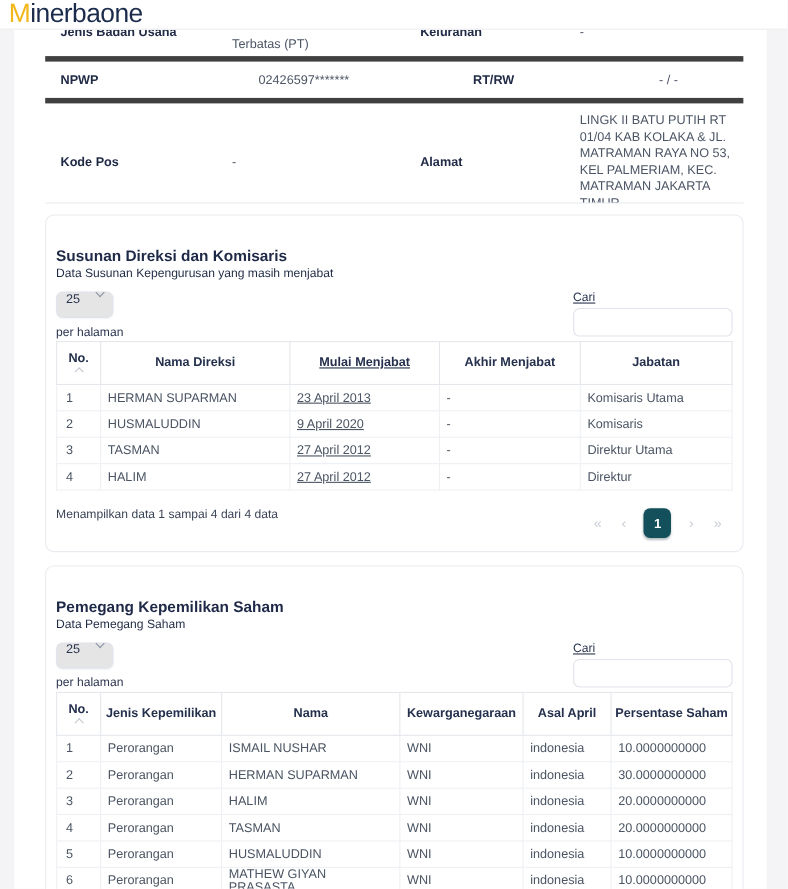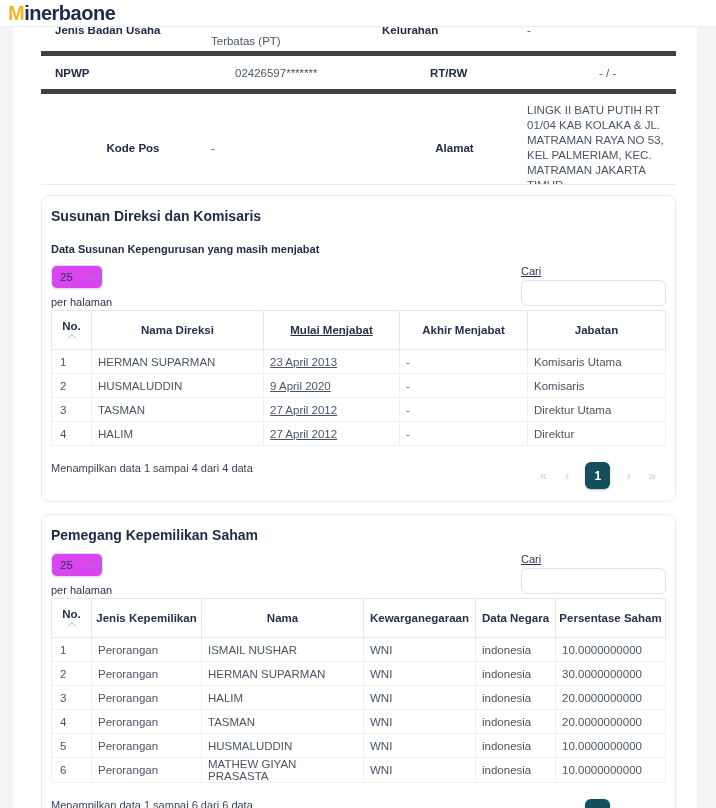--- a/index.html
+++ b/index.html
@@ -2,54 +2,54 @@
 <html><head>
 <meta charset="utf-8">
 <style>
   * { box-sizing: border-box; margin: 0; padding: 0; }
   html,body { width:716px; height:808px; overflow:hidden; background:#f4f4f6;
               font-family:"Liberation Sans", sans-serif; }
 
   
   .app-header { height:27px; background:#ffffff; display:flex; align-items:center;
                 padding-left:8px; border-bottom:1px solid #ededf1; position:relative; z-index:5; }
-  .logo { font-weight:700; font-size:20px; letter-spacing:-0.5px; line-height:24px; cursor:pointer; }
+  .logo { font-weight:400; font-size:24px; letter-spacing:-0.5px; line-height:24px; cursor:pointer; }
   .logo .m    { color:#F3B71B; }
   .logo .rest { color:#1B2B4B; }
 
   
   .panel { background:#ffffff; margin:0 19px 0 13px; min-height:781px; padding-top:0; }
 
   
   .company-card { width:635px; margin-left:28px; overflow:hidden; border-bottom:1px solid #e9ebf0; }
   .info-row { display:grid; grid-template-columns:170px 157px 159px 149px; border-bottom:5px solid #404040; }
   .info-row:last-child { border-bottom:none; }
   .info-label { font-weight:700; color:#212B46; font-size:11.5px; padding-left:14px; }
   .info-value { color:#4C5565; font-size:11.5px; }
   .row-a { height:42px; margin-top:-13px; }
   .row-a .info-label { margin-top:10px; }
   .row-a .v1 { margin-top:21px; }
   .row-a .v2 { margin-top:10px; }
   .row-b { height:38px; align-items:center;gap:24px; }
   .row-b > * { align-self:center; }
   .row-c { height:90px; }
-  .row-c .info-label { align-self:center;text-align:center; }
+  .row-c .info-label { align-self:center; }
   .row-c .v1 { align-self:center; }
   .row-c .v2 { padding:9px 2px 9px 0; line-height:15px; }
 
   
   .card { width:635px; margin:10px 0 12px 28px; background:#fff; border:1px solid #e9ebf0;
-          border-radius:8px; padding:12px 9px 12px 9px; }
+          border-radius:8px; padding:28px 9px 12px 9px; }
   .card-title    { font-size:14px; font-weight:700; color:#1E2947; }
-  .card-subtitle { font-size:11px; font-weight:700; color:#1F2A44; margin-top:19px; }
+  .card-subtitle { font-size:11px; font-weight:400; color:#1F2A44; margin-top:3px; }
 
   .controls { display:flex; justify-content:space-between; align-items:flex-start; margin-top:10px; }
   .per-page-select { width:52px; height:24px; border:1px solid #dfe3e9; border-radius:6px;
-                     background:#d946ef; box-shadow:0 1px 2px rgba(20,30,60,.05);
-                     display:flex; align-items:center; justify-content:space-between;
+                     background:#e5e5e5; box-shadow:0 1px 2px rgba(20,30,60,.05);
+                     display:flex; align-items:flex-start; justify-content:space-between;
                      padding:0 8px; cursor:pointer; }
   .per-page-select .val { font-size:11.5px; color:#2B3550; }
   .chev { width:6px; height:6px; border-right:1.5px solid #8a93a3; border-bottom:1.5px solid #8a93a3;
           transform:rotate(45deg); margin-top:-3px; }
   .per-page-label { font-size:11px; color:#2B3550; margin-top:7px; }
   .search-box { width:145px; }
   .search-label { font-size:11px; color:#2B3550; margin-bottom:3px;text-decoration:underline; }
   .search-input { width:145px; height:26px; border:1px solid #dfe3e9; border-radius:6px;
                   background:#fff; outline:none; font-size:11.5px; padding:0 8px; color:#2B3550; }
 
@@ -181,20 +181,21 @@
         <button class="pg-arrow">‹</button>
         <button class="pg-page">1</button>
         <button class="pg-arrow">›</button>
         <button class="pg-arrow">»</button>
       </div>
     </div>
   </div>
 
   <div class="card">
     <div class="card-title">Pemegang Kepemilikan Saham</div>
+    <div class="card-subtitle">Data Pemegang Saham</div>
 
     <div class="controls">
       <div>
         <div class="per-page-select">
           <span class="val">25</span>
           <span class="chev"></span>
         </div>
         <div class="per-page-label">per halaman</div>
       </div>
       <div class="search-box">
@@ -203,21 +204,21 @@
       </div>
     </div>
 
     <table id="table2">
         <thead>
           <tr>
             <th><span>No.</span><span class="sort-caret"></span></th>
             <th><span>Jenis Kepemilikan</span></th>
             <th><span>Nama</span></th>
             <th><span>Kewarganegaraan</span></th>
-            <th><span>Data Negara</span></th>
+            <th><span>Asal April</span></th>
             <th><span>Persentase Saham</span></th>
           </tr>
         </thead>
         <tbody>
           <tr>
             <td>1</td>
             <td>Perorangan</td>
             <td>ISMAIL NUSHAR</td>
             <td>WNI</td>
             <td>indonesia</td>

